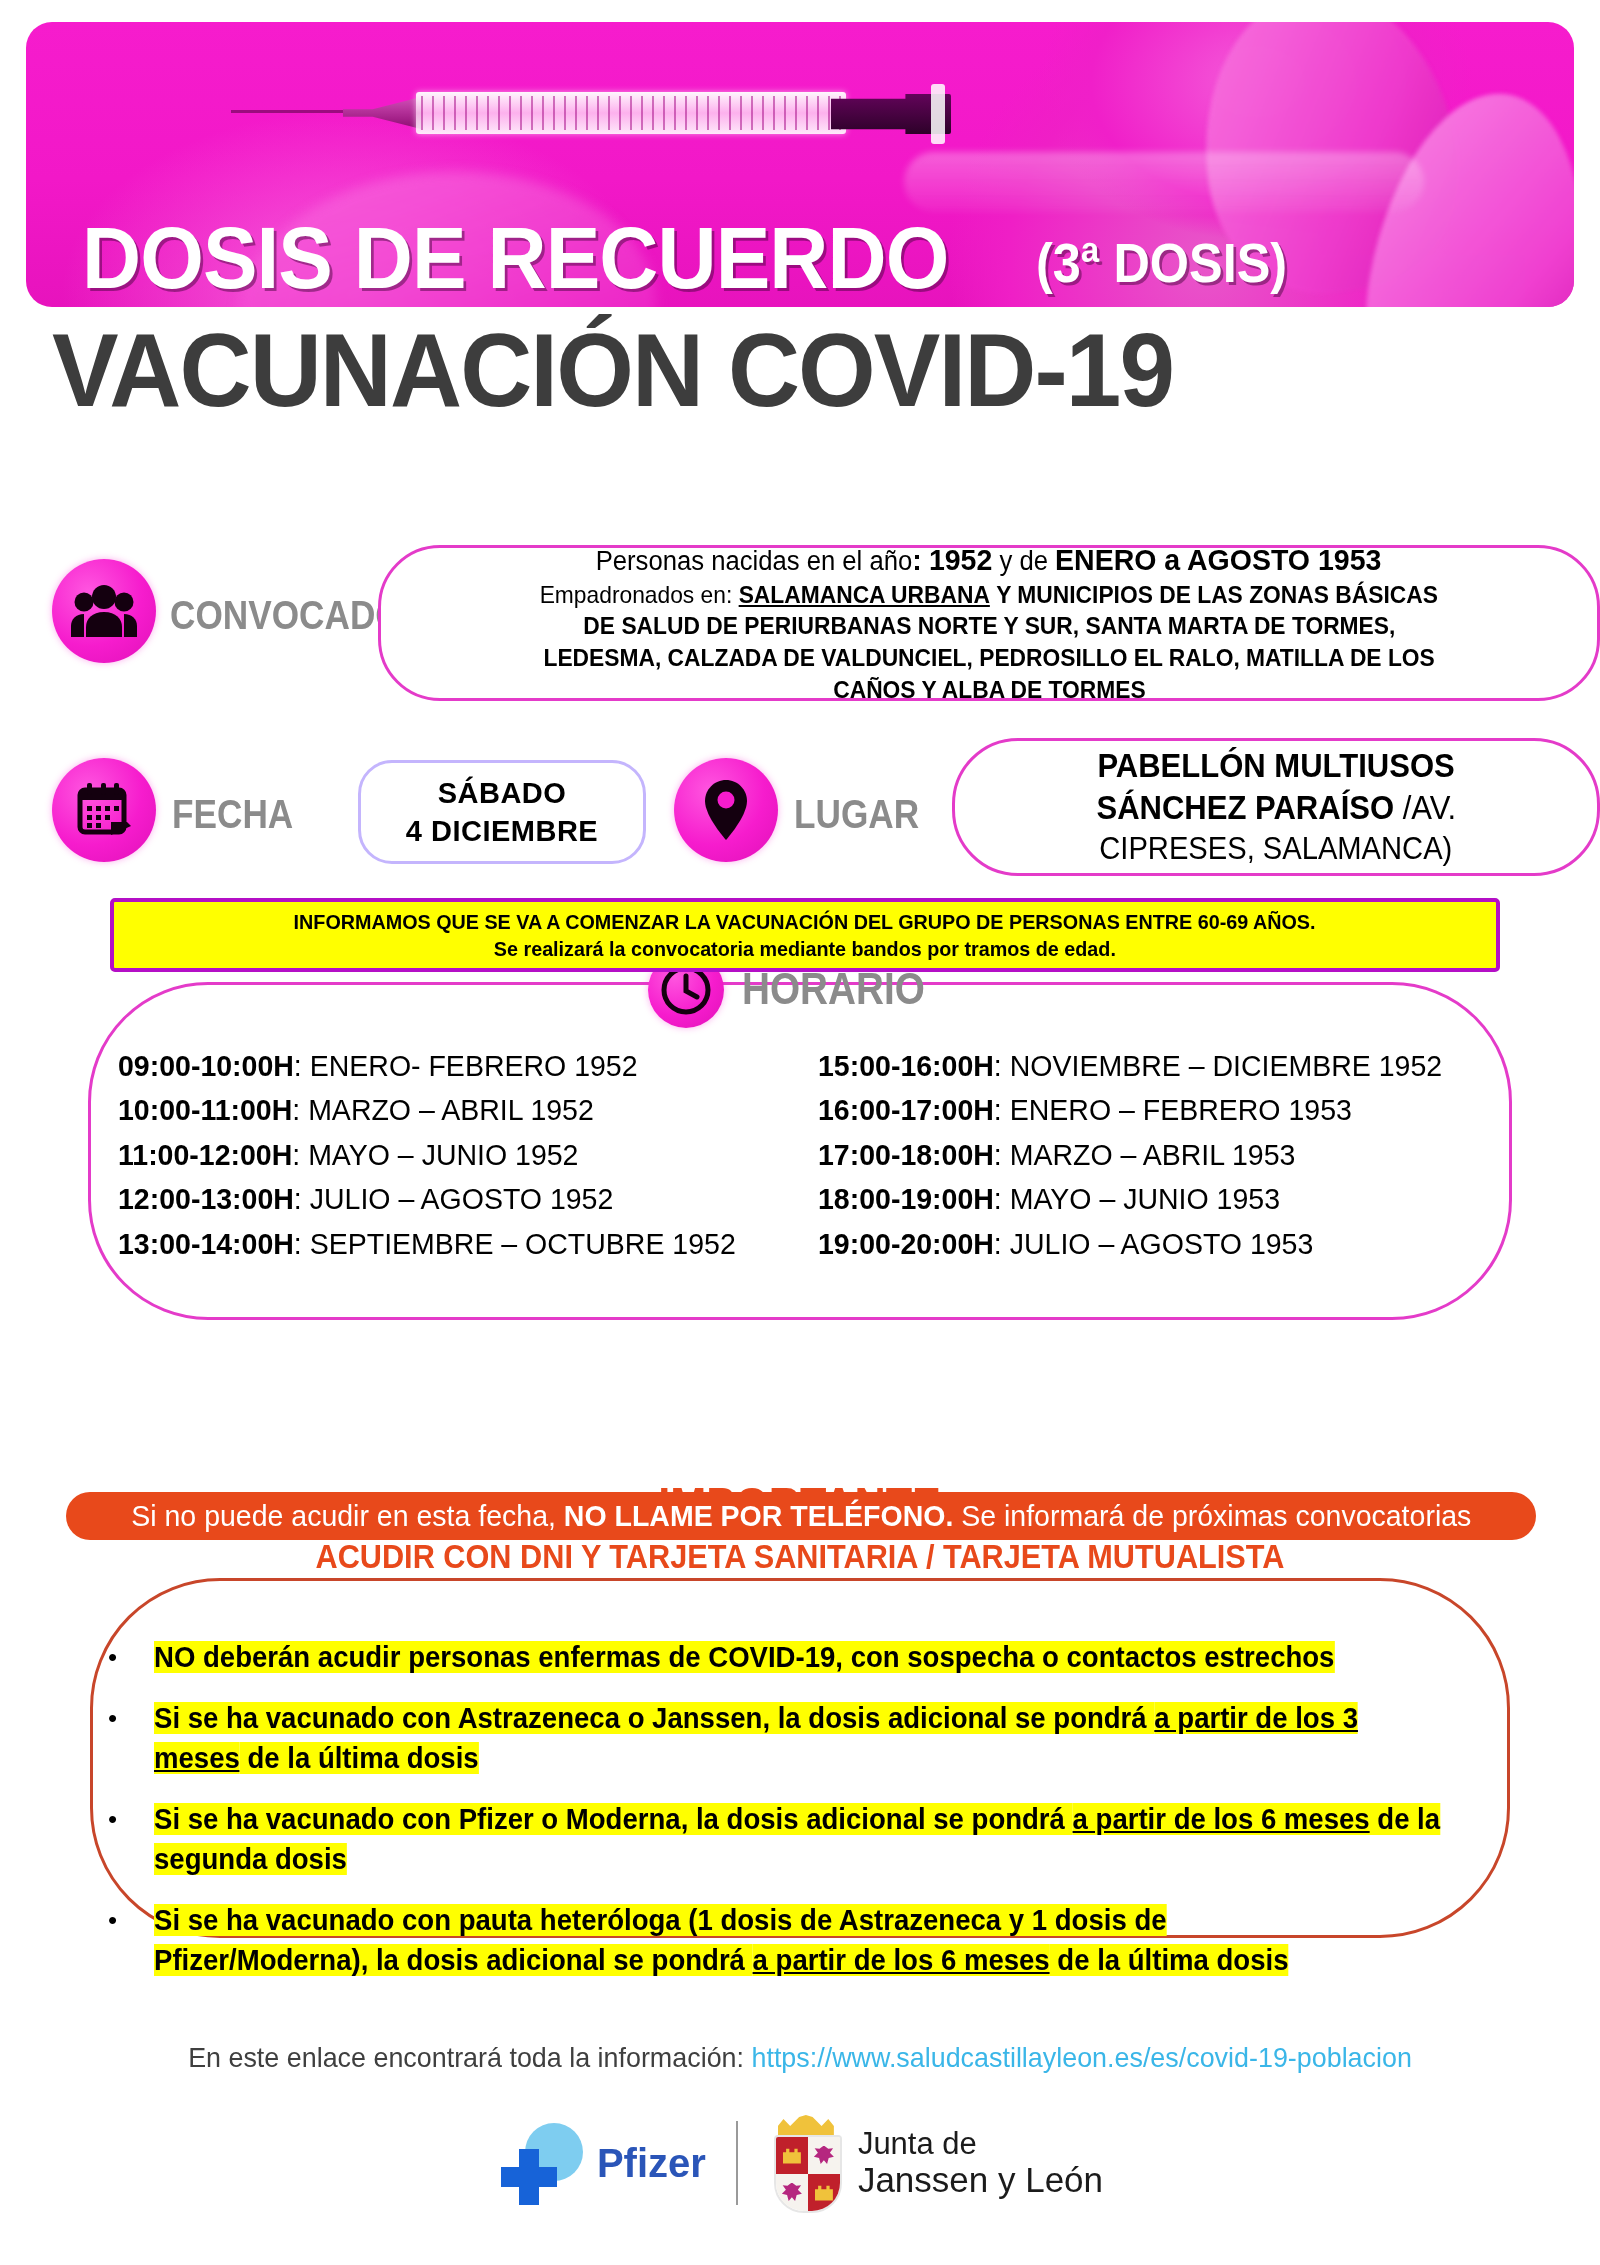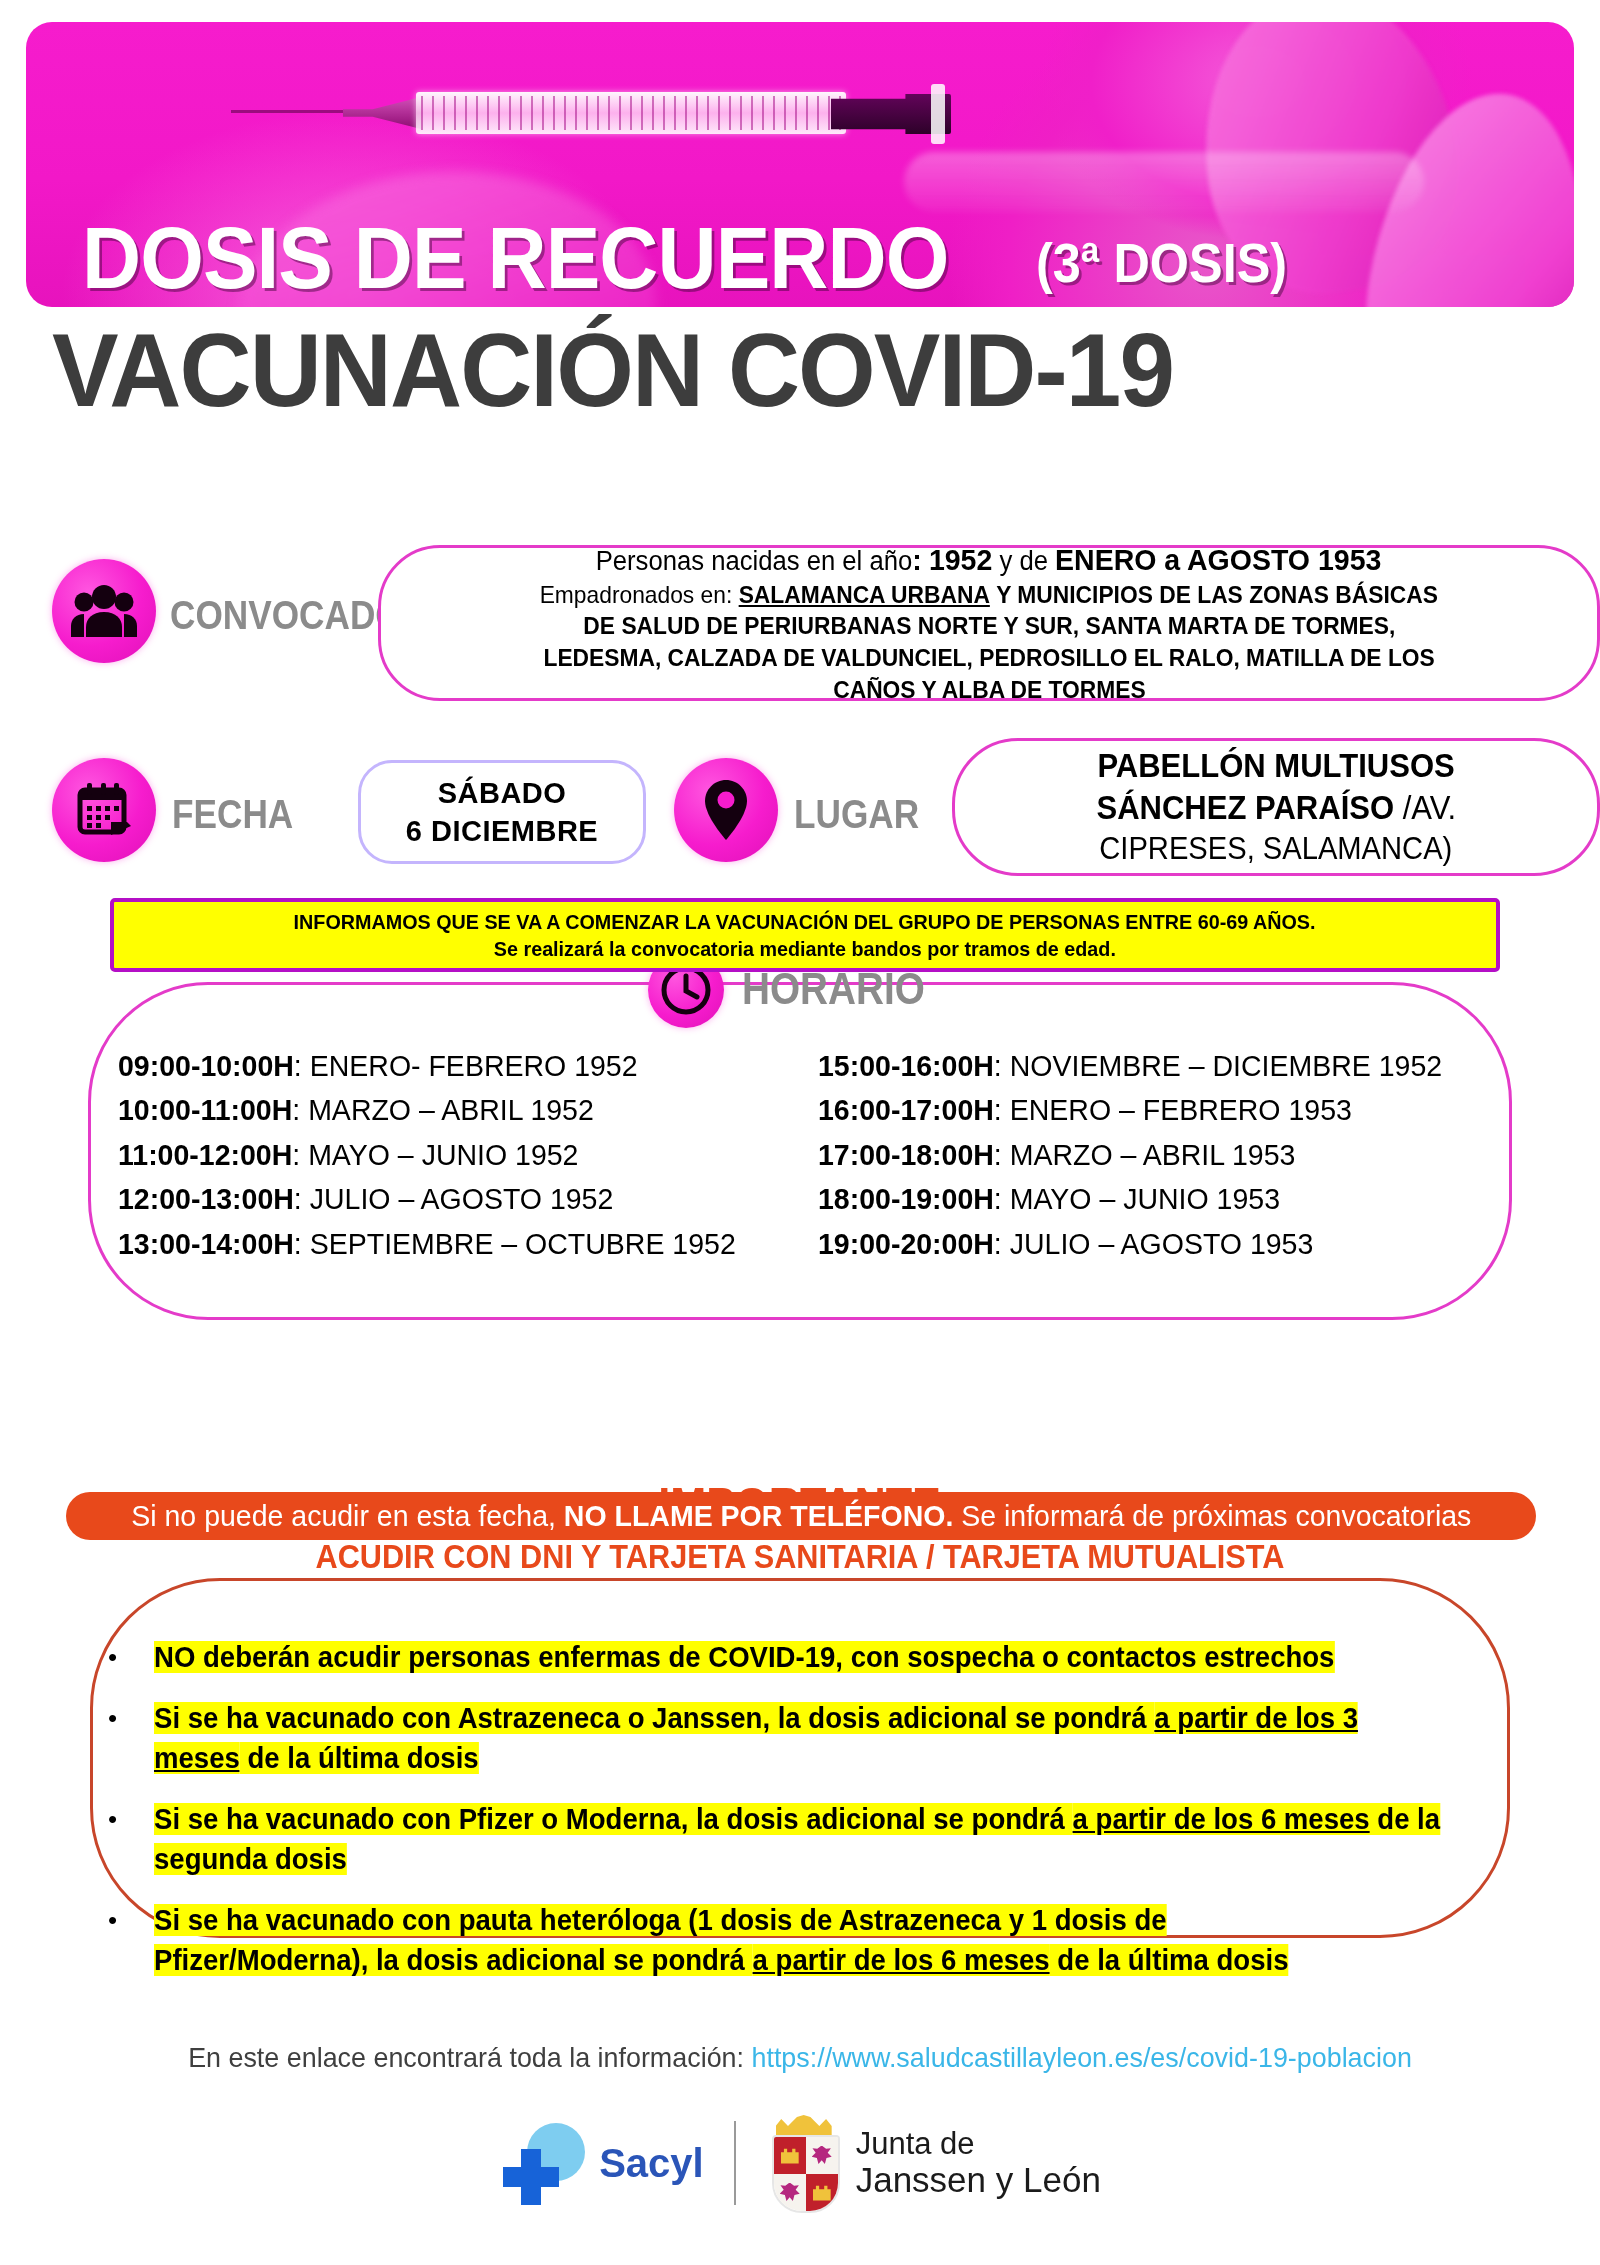--- a/index.html
+++ b/index.html
@@ -372,21 +372,21 @@
           <rect x="32" y="36" width="5" height="5"></rect>
           <rect x="14" y="44" width="5" height="5"></rect>
             <rect x="23" y="44" width="5" height="5"></rect>
         </g>
         <path d="M38 56 L38 43 L54 43 L58 47 Z" fill="#14000f"></path>
       </svg>
     </div>
     <div class="grey-label fecha-label">FECHA</div>
     <div class="pill fecha-pill">
       <div>SÁBADO</div>
-      <div>6 DICIEMBRE</div>
+      <div>4 DICIEMBRE</div>
     </div>
 
     <div class="icon-circle lugar-icon">
       <svg width="48" height="64" viewBox="0 0 48 64" aria-hidden="true">
         <path d="M24 2C12.4 2 3 11.4 3 23c0 15.5 21 39 21 39s21-23.5 21-39C45 11.4 35.6 2 24 2z" fill="#14000f"></path>
         <circle cx="24" cy="22" r="8.5" fill="#f61ccd"></circle>
       </svg>
     </div>
     <div class="grey-label lugar-label">LUGAR</div>
     <div class="lugar-box">
@@ -463,21 +463,21 @@
 
   <div class="logos">
     <div class="sacyl">
       <div class="sacyl-mark">
         <div class="sacyl-blob"></div>
         <div class="sacyl-cross">
             <i class="v"></i>
             <i class="h"></i>
           </div>
       </div>
-      <div class="sacyl-text">Sacyl</div>
+      <div class="sacyl-text">Pfizer</div>
     </div>
     <div class="divider"></div>
     <div class="jcyl">
       <div class="jcyl-shield">
         <div class="crown"></div>
         <div class="shield">
           <div class="q1">
               <div class="castle"></div>
             </div>
           <div class="q2">

